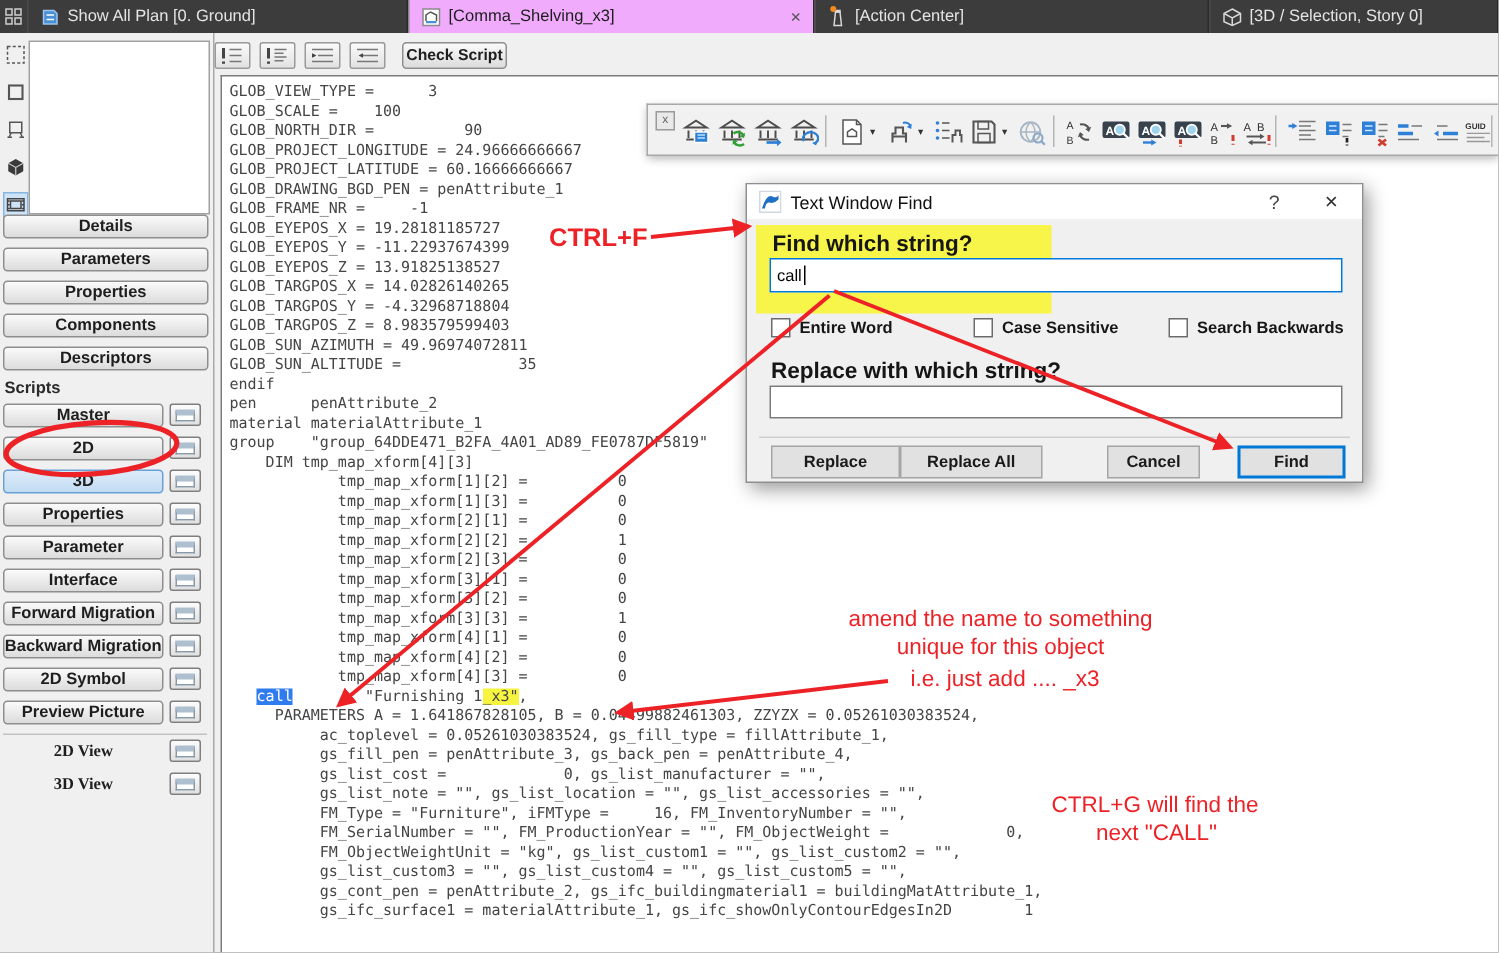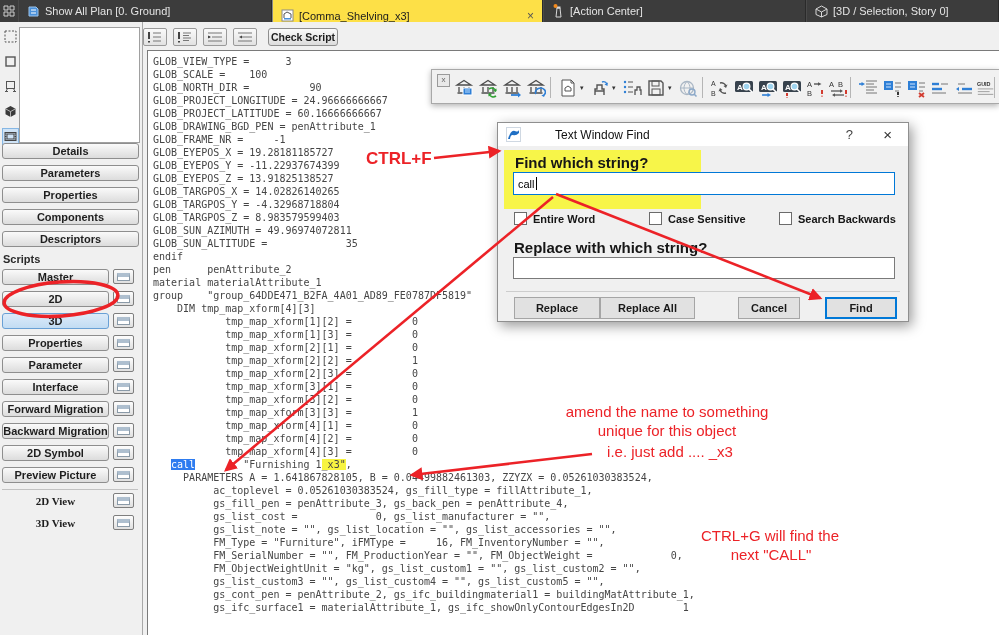--- a/index.html
+++ b/index.html
@@ -3,21 +3,21 @@
 <meta charset="utf-8">
 <style>
   html,body{margin:0;padding:0;background:#888;}
   .screen{position:relative;width:999px;height:635px;overflow:hidden;background:#f0f0f0;
           font-family:"Liberation Sans",sans-serif;-webkit-font-smoothing:antialiased;}
   
   .tabbar{position:absolute;left:0;top:0;width:999px;height:22px;background:#3c3c3c;display:flex;align-items:stretch;}
   .tabgrid{width:18px;display:flex;align-items:center;justify-content:center;}
   .tab{display:flex;align-items:center;gap:5px;padding:0 8px;font-size:11px;color:#e4e4e4;
        border-right:1px solid #2a2a2a;border-left:1px solid #4a4a4a;white-space:nowrap;overflow:hidden;}
-  .tab.active{background:#fde047;color:#1c1c1c;border-left:1px solid #888;align-items:flex-end;}
+  .tab.active{background:#f0abfc;color:#1c1c1c;border-left:1px solid #888;}
   .tab .close-x{margin-left:auto;color:#555;font-size:12px;line-height:1;padding-left:20px;}
   .t1{width:236px;} .t2{width:253px;} .t3{width:245px;} .t4{flex:1;}
   
   .sidebar{position:absolute;left:0;top:22px;width:142px;height:613px;background:#f0f0f0;border-right:1px solid #a8a8a8;}
   .preview{position:absolute;left:19px;top:5px;width:119px;height:114px;background:#fff;border:1px solid #a0a0a0;}
   .modestrip{position:absolute;left:1px;top:6px;width:17px;}
   .mico{width:15px;height:15px;margin:0 0 8px 1px;display:flex;align-items:center;justify-content:center;border:1px solid transparent;}
   .mico.sel{background:#cfe3f6;border:1px solid #86b7e4;}
   .btn{position:absolute;display:flex;align-items:center;justify-content:center;
        font-size:11px;font-weight:700;color:#1e1e1e;border:1px solid #8e8e8e;border-radius:3px;
@@ -49,21 +49,21 @@
   .flottb{position:absolute;left:431px;top:69px;width:568px;height:35px;background:#f1f1f1;
           border:1px solid #a8a8a8;border-right:none;box-shadow:0 2px 6px rgba(0,0,0,.30);box-sizing:border-box;}
   .flot-close{position:absolute;left:5px;top:4px;width:11px;height:11px;border:1px solid #9a9a9a;background:#e9e9e9;
           font-size:8px;line-height:9px;text-align:center;color:#666;}
   .fico{position:absolute;top:8px;width:20px;height:20px;}
   .ficosep{position:absolute;top:7px;width:1px;height:21px;background:#b5b5b5;}
   .dd{position:absolute;top:14px;font-size:7px;color:#333;}
   
   .dlg{position:absolute;left:497px;top:122px;width:412px;height:200px;background:#f0f0f0;
        border:1px solid #8f8f8f;box-shadow:3px 4px 12px rgba(0,0,0,.40);box-sizing:border-box;}
-  .dlg-title{position:absolute;left:0;top:0;right:0;height:23px;background:#fff;display:flex;align-items:center;gap:28px;}
+  .dlg-title{position:absolute;left:0;top:0;right:0;height:23px;background:#fff;display:flex;align-items:center;}
   .dlg-title-text{font-size:12px;color:#111;margin-left:6px;}
   .dlg-help{position:absolute;right:55px;top:4px;font-size:13px;color:#444;}
   .dlg-close{position:absolute;right:16px;top:3px;font-size:15px;color:#333;}
   .yellowmark{position:absolute;left:6px;top:27px;width:197px;height:59px;background:#f7f549;}
   .dlg-label{position:absolute;font-size:15px;font-weight:600;color:#161616;}
   .dlg-input{position:absolute;left:15px;width:382px;height:22px;background:#fff;border:1px solid #7a7a7a;
        box-sizing:border-box;font-size:11px;color:#000;display:flex;align-items:center;padding-left:4px;}
   .dlg-input.focus{border:1px solid #0078d7;}
   .caret{display:inline-block;width:1px;height:13px;background:#000;margin-left:1px;}
   .cb{position:absolute;top:89px;display:flex;align-items:center;gap:6px;}

